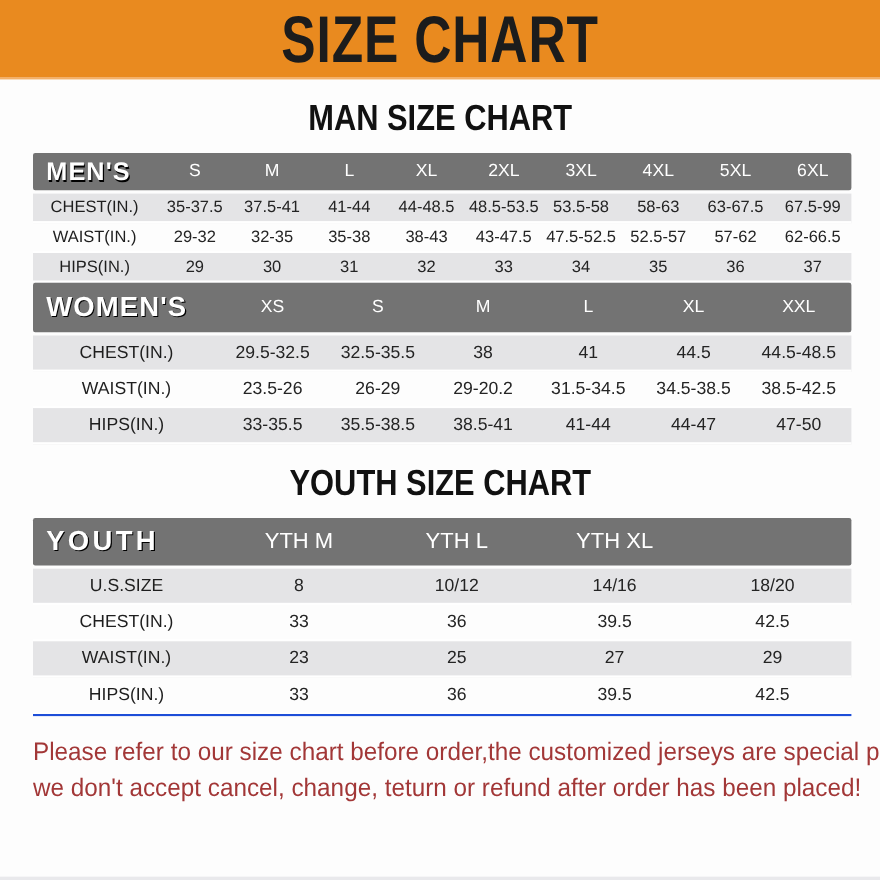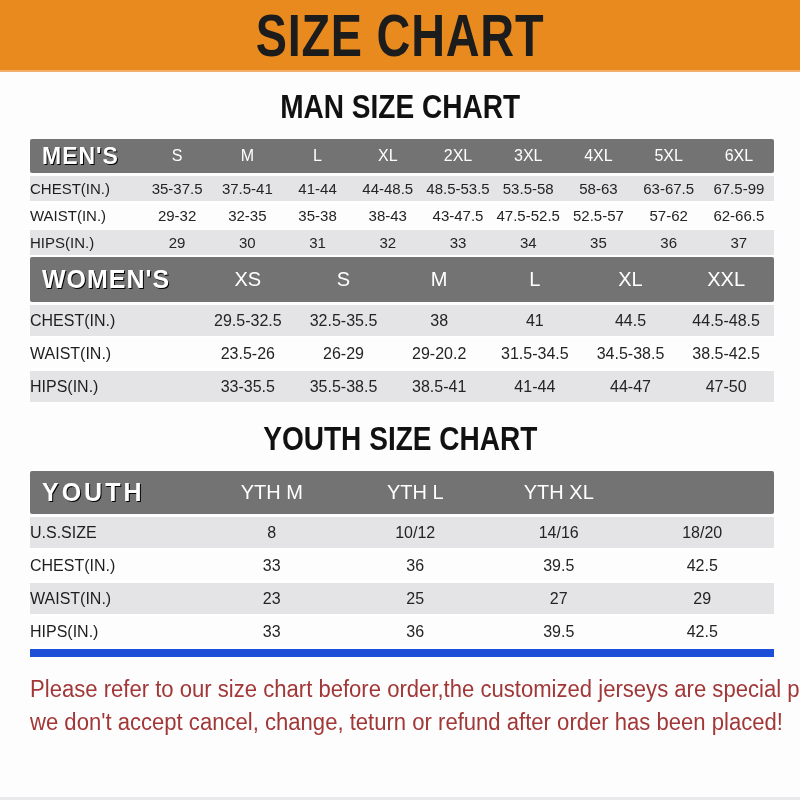--- a/index.html
+++ b/index.html
@@ -66,41 +66,41 @@
     font-weight:normal;
   }
   .trow{
     display:grid;
     align-items:center;
     border-bottom:2px solid #fff;
   }
   .trow.gray{background:#e4e4e6;}
   .trow.white{background:#fdfdfd;}
   .trow .rlabel{
-    text-align:left;
+    text-align:center;
     color:#1e1e1e;
   }
   .trow .rval{
     text-align:center;
     color:#242424;
   }
   
   .table-men .thead{height:34px;}
   .table-men .thead .tlabel{font-size:23px;}
   .table-men .thead .tcol{font-size:16px;}
   .table-men .trow{height:25px;font-size:15px;}
   .table-women .thead{height:45px;}
   .table-women .thead .tlabel{font-size:25px;}
-  .table-women .thead .tcol{font-size:20px;}
+  .table-women .thead .tcol{font-size:16px;}
   .table-women .trow{height:31px;font-size:16px;}
   .table-youth .thead{height:43px;}
   .table-youth .thead .tlabel{font-size:25px;letter-spacing:3px;}
   .table-youth .thead .tcol{font-size:20px;}
   .table-youth .trow{height:31px;font-size:16px;}
-  .table-youth{border-bottom:8px solid #1d4ed8;}
+  .table-youth{border-bottom:2px solid #1d4ed8;}
   
   .footer{
     padding:16px 0 0 30px;
   }
   .footer div{
     color:#a23737;
     font-size:23px;
     line-height:33px;
     transform:scaleX(0.96);
     transform-origin:left center;

